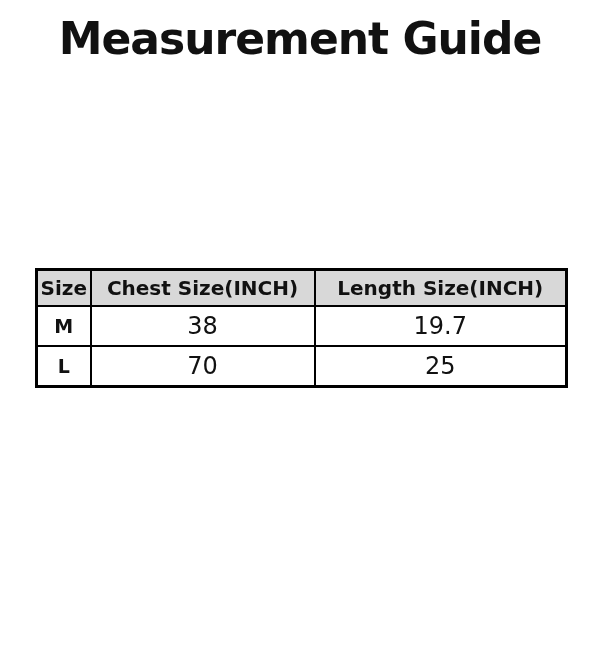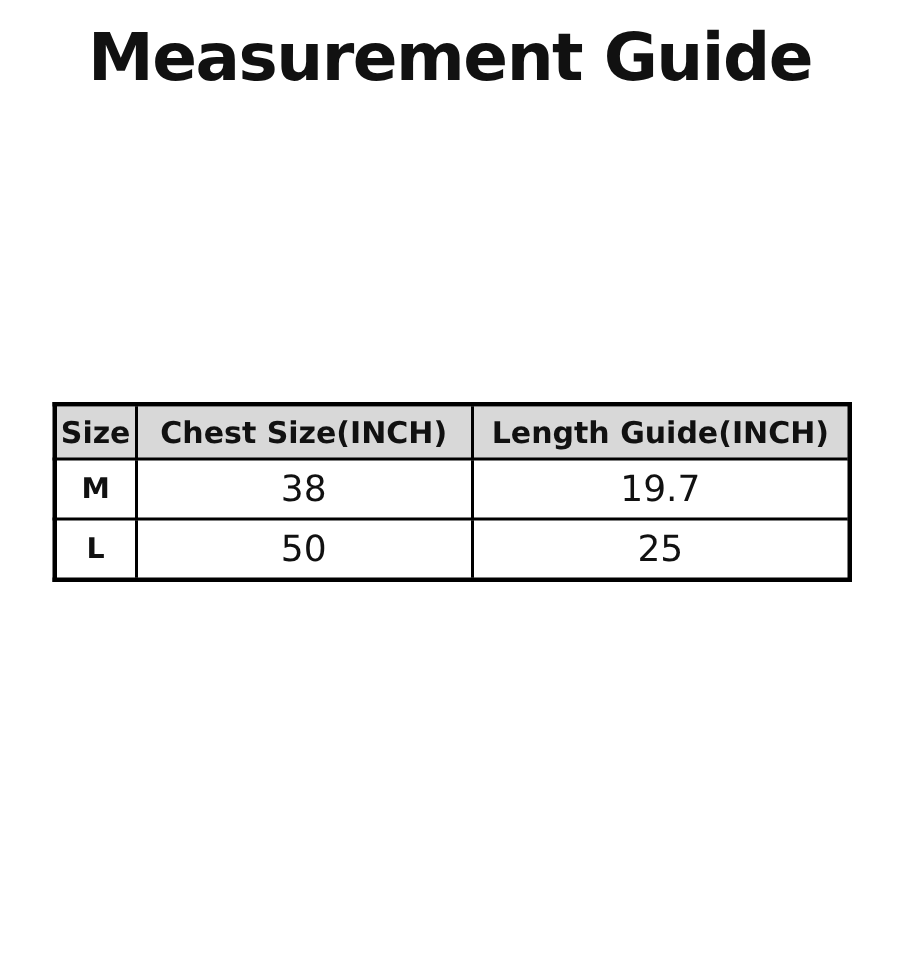--- a/index.html
+++ b/index.html
@@ -99,32 +99,32 @@
   <table class="size-table">
     <colgroup>
       <col class="c0">
         <col class="c1">
         <col class="c2">
     </colgroup>
     <thead>
       <tr>
           <th>Size</th>
           <th>Chest Size(INCH)</th>
-          <th>Length Guide(INCH)</th>
+          <th>Length Size(INCH)</th>
         </tr>
     </thead>
     <tbody>
         <tr>
           <td class="size-cell">M</td>
           <td>38</td>
           <td>19.7</td>
         </tr>
         <tr>
           <td class="size-cell">L</td>
-          <td>50</td>
+          <td>70</td>
           <td>25</td>
         </tr>
       </tbody>
   </table>
 
   <div class="watermark">
     <span class="wm wm-a">c-59302860</span>
     <span class="wm wm-b">c-59302860</span>
   </div>
 

